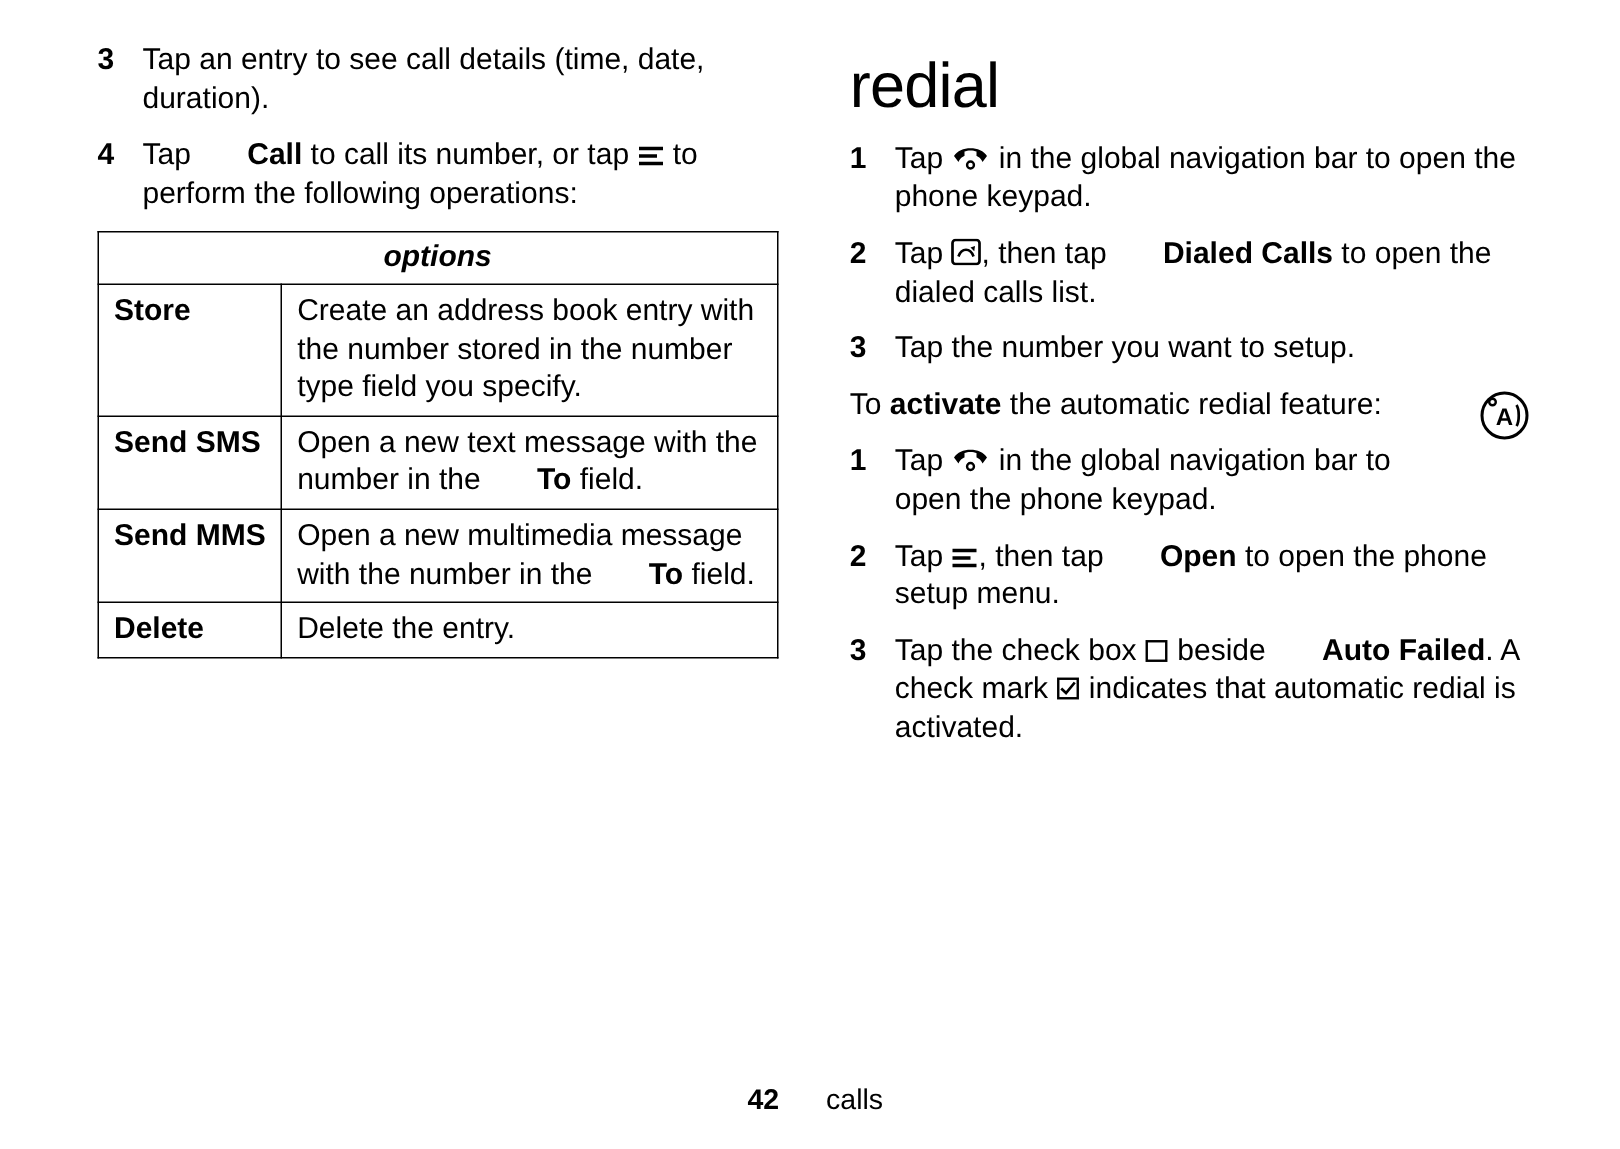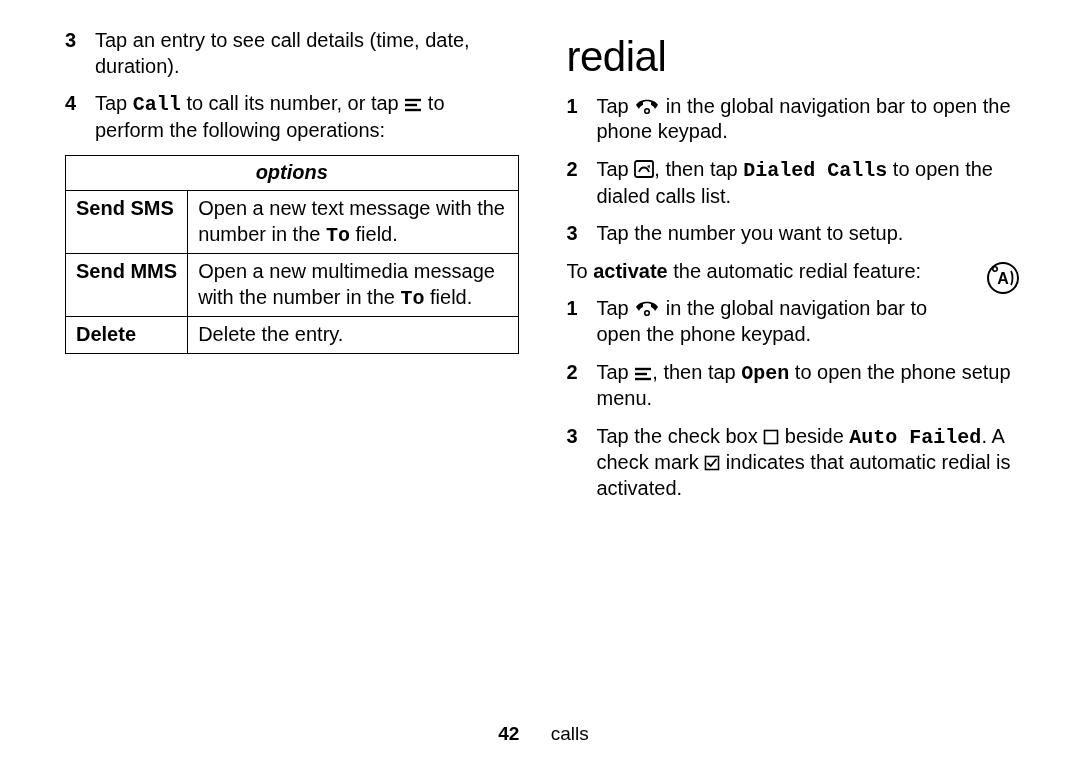--- a/index.html
+++ b/index.html
@@ -45,21 +45,21 @@
   }
   .step-num {
     font-weight: 700;
     width: 30px;
     flex: 0 0 30px;
   }
   .step-body {
     flex: 1 1 auto;
   }
   .bold { font-weight: 700; }
-  .cond { font-family: Liberation Mono, monospace; font-stretch: condensed; font-weight: 700; }
+  .cond { font-family: Liberation Sans, sans-serif; font-stretch: condensed; font-weight: 700; margin-left: 32px; }
   .inline-icon {
     display: inline-block;
     vertical-align: -2px;
   }
   table.options {
     border-collapse: collapse;
     width: 100%;
     margin-top: 12px;
   }
   table.options th.hdr {
@@ -119,20 +119,24 @@
               </svg><span> to perform the following operations:</span></div>
           </div>
         </div>
       <table class="options">
         <tbody>
             <tr>
               <th class="hdr" colspan="2">options</th>
             </tr>
         </tbody>
           <tbody id="options-body">
+            <tr>
+              <td class="k">Store</td>
+              <td><span>Create an address book entry with the number stored in the number type field you specify.</span></td>
+            </tr>
             <tr>
               <td class="k">Send SMS</td>
               <td><span>Open a new text message with the number in the </span><span class="cond">To</span><span> field.</span></td>
             </tr>
             <tr>
               <td class="k">Send MMS</td>
               <td><span>Open a new multimedia message with the number in the </span><span class="cond">To</span><span> field.</span></td>
             </tr>
             <tr>
               <td class="k">Delete</td>

